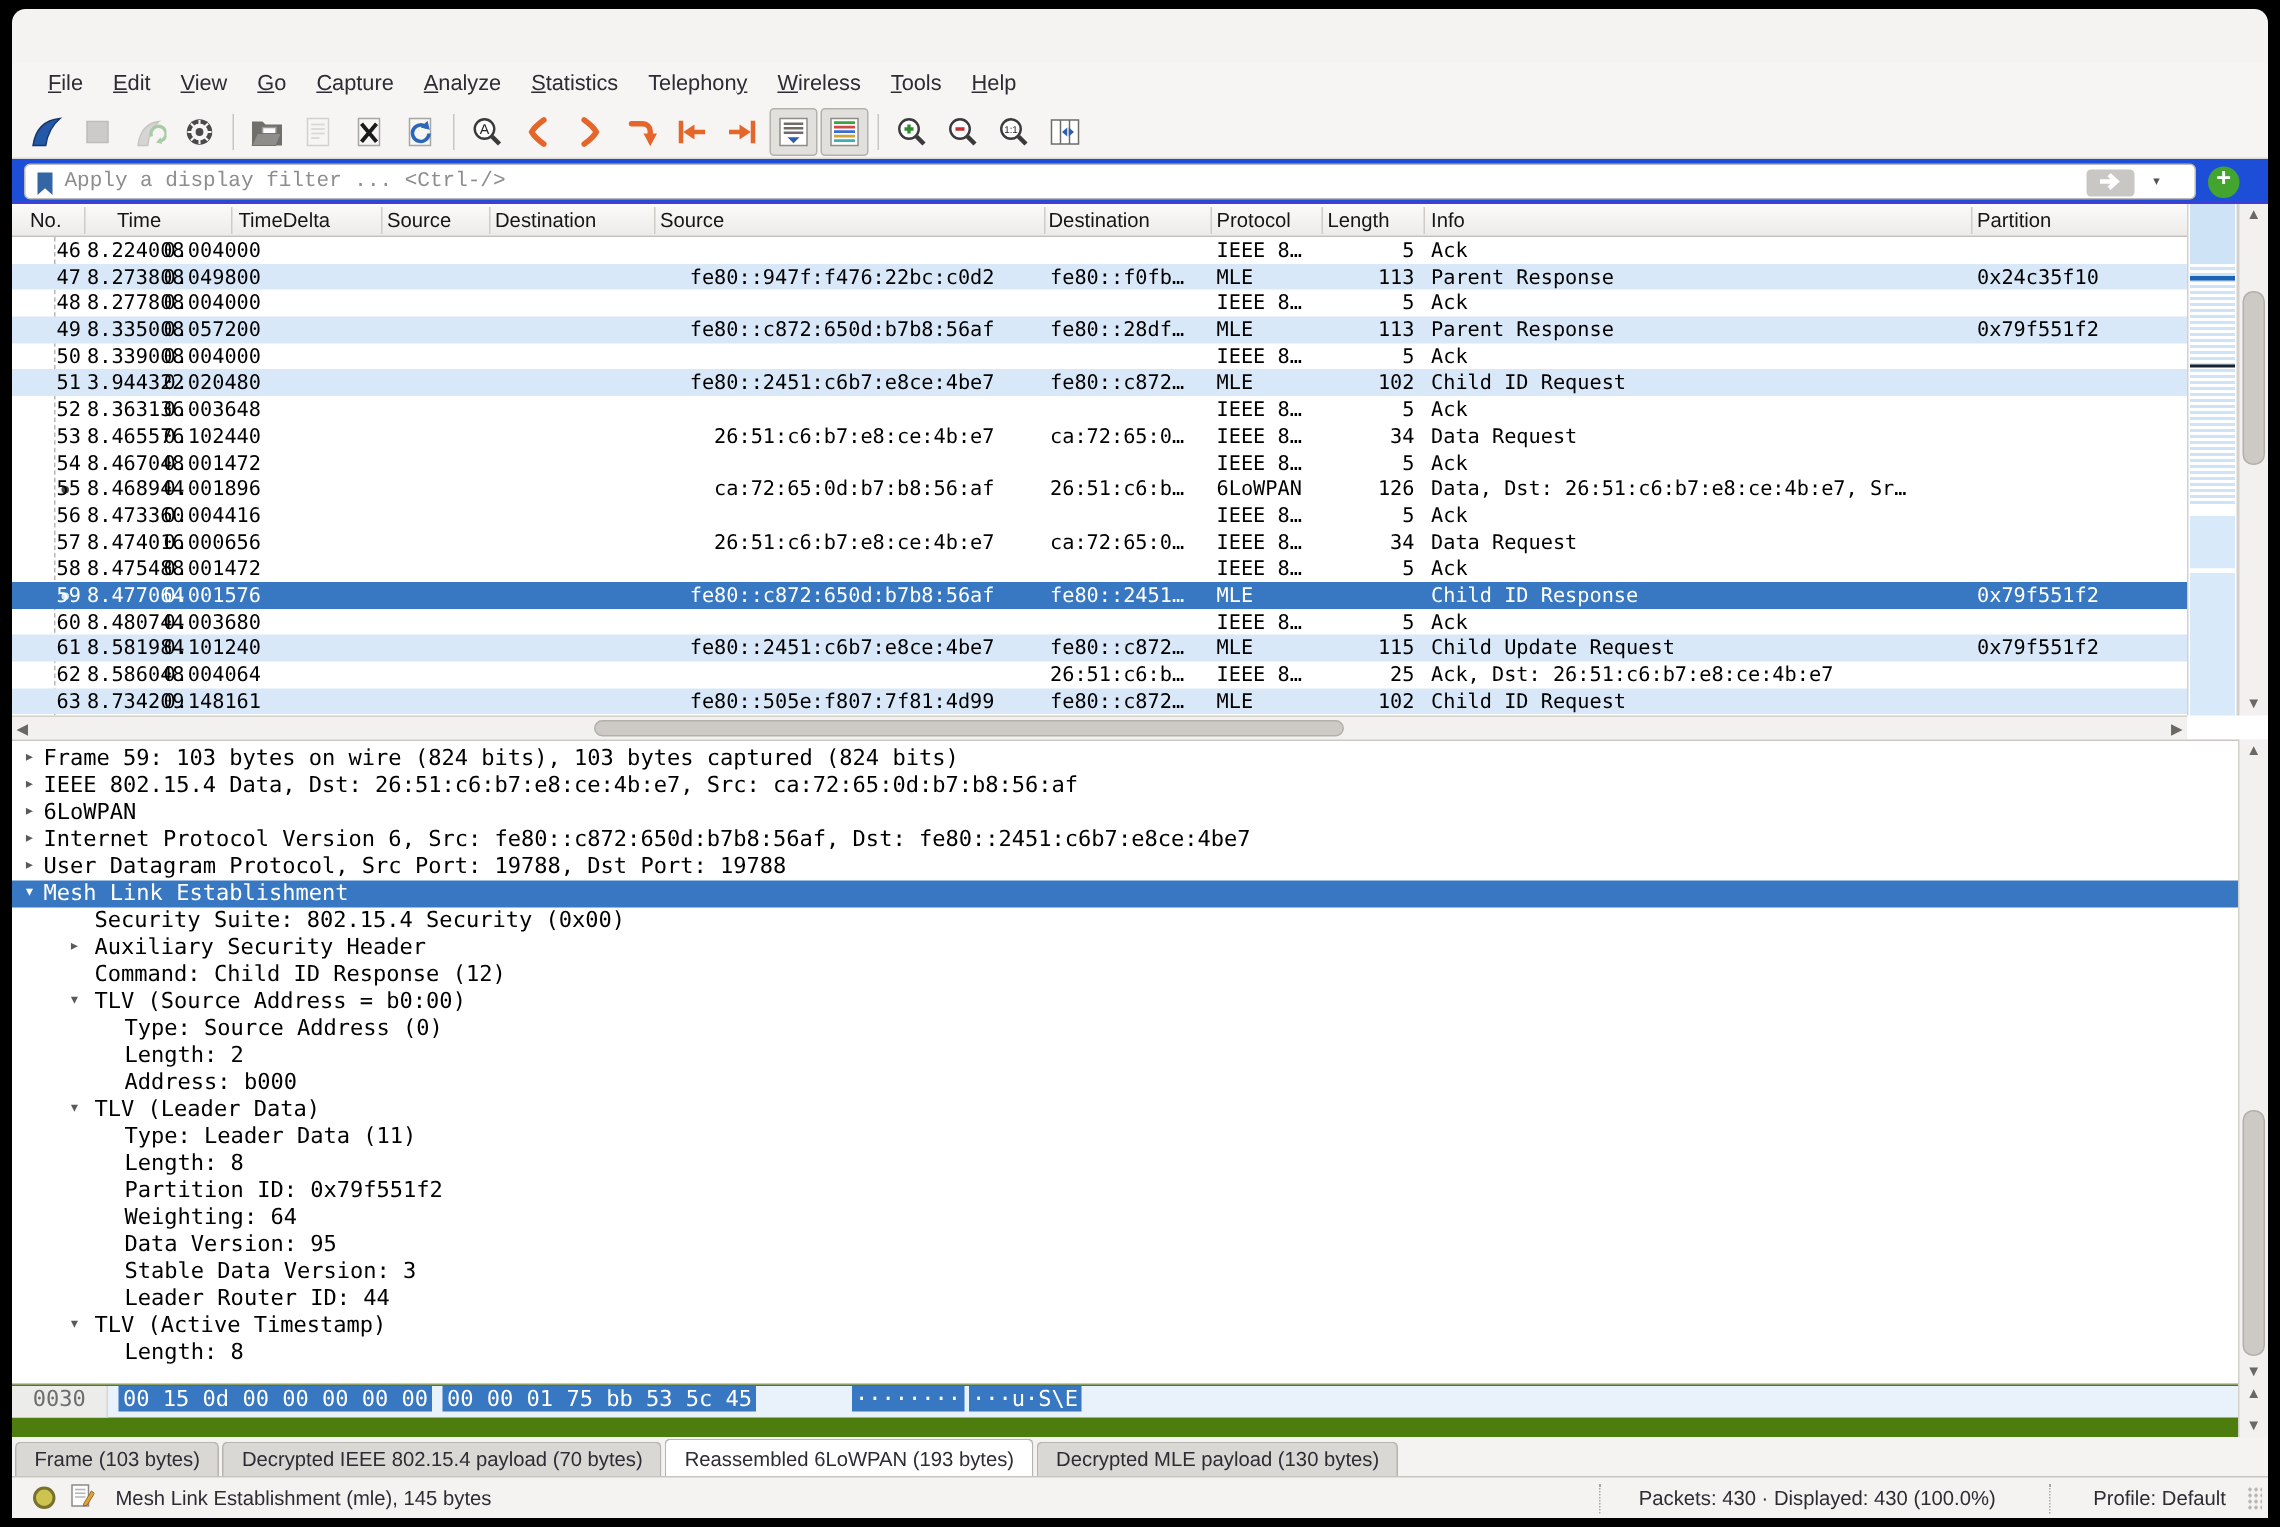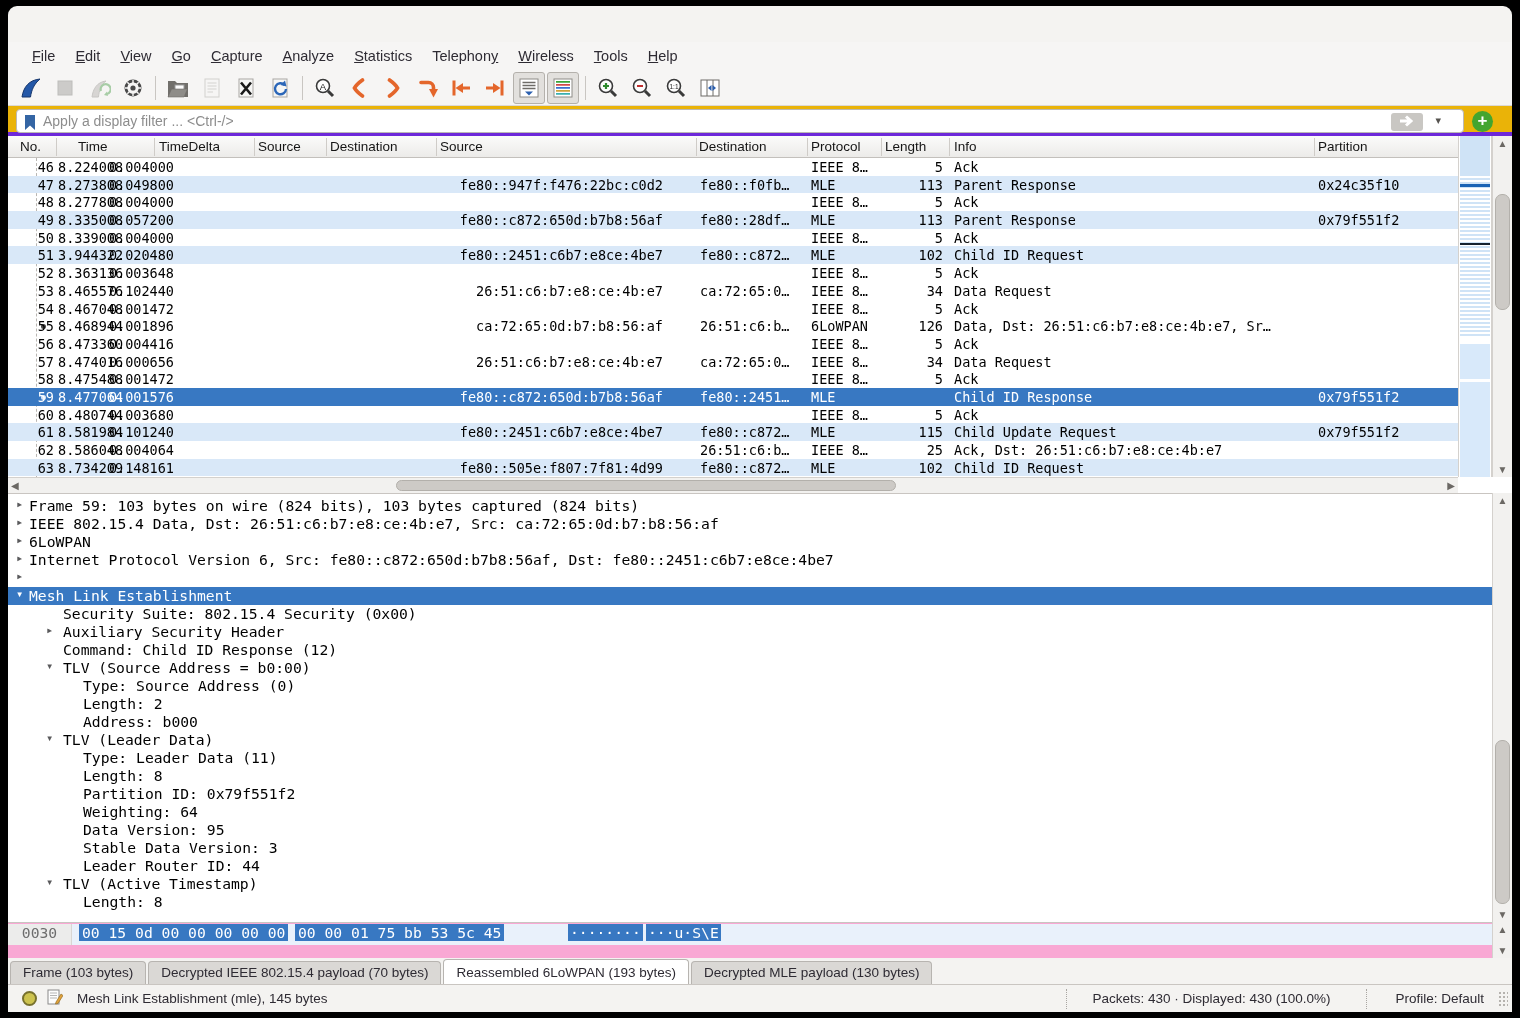--- a/index.html
+++ b/index.html
@@ -20,21 +20,21 @@
 
   
   #toolbar { position:absolute; left:0; top:64px; width:100%; height:36px; background:#f6f5f4; border-bottom:1px solid #dcd9d5; display:flex; align-items:center; padding-left:6px; }
   .tbtn { width:32px; height:32px; display:flex; align-items:center; justify-content:center; margin:0 1px; border:1px solid transparent; border-radius:3px; }
   .tbtn.disabled { opacity:.45; }
   .tbtn.toggled { background:#e2e0dd; border-color:#b4b1ac; }
   .tsep { width:1px; height:24px; background:#c9c6c2; margin:0 5px; }
   .tbtn svg { display:block; }
 
   
-  #filterbar { position:absolute; left:0; top:100px; width:100%; height:30px; background:#eab308; border-bottom:4px solid #6d28d9; }
+  #filterbar { position:absolute; left:0; top:100px; width:100%; height:30px; background:#1d4ed8; border-bottom:1px solid #6d28d9;font-family:Liberation Mono, monospace; }
   #filter-input { position:absolute; left:8px; top:3px; width:1448px; height:24px; background:#fff; border:1px solid #bcb9b4; border-radius:4px; }
   #filter-bookmark { position:absolute; left:6px; top:4px; }
   #filter-placeholder { position:absolute; left:26px; top:3px; font-size:14px; color:#8d8d8d; }
   #filter-apply { position:absolute; right:40px; top:3px; width:32px; height:18px; background:#c9c7c3; border-radius:3px; text-align:center; }
   #filter-apply svg { margin-top:2px; }
   #filter-caret { position:absolute; right:22px; top:4px; font-size:11px; color:#55524e; }
   #filter-add { position:absolute; right:-30px; top:1px; width:21px; height:21px; border-radius:50%; background:#43a52f; color:#fff; font-size:17px; font-weight:bold; text-align:center; line-height:20px; }
 
   
   #list-section { position:absolute; left:0; top:130px; width:100%; height:357px; background:#fff; }
@@ -65,21 +65,21 @@
   
   #detail { position:absolute; left:0; top:487px; width:1484px; height:429px; background:#fff; border-top:1px solid #c9c5c1; overflow:hidden; padding-top:3px; }
   .dline { position:relative; height:18px; font-family:"DejaVu Sans Mono", monospace; font-size:14.7px; color:#000; white-space:nowrap; }
   .dline.selected { background:#3878c2; color:#fff; }
   .darrow { position:absolute; top:0; font-size:12px; color:#5a5a5c; }
   .dline.selected .darrow { color:#fff; }
   .dtext { position:absolute; top:0; }
   #detail-vscroll { top:487px; height:429px; }
 
   
-  #hexpane { position:absolute; left:0; top:916px; width:1484px; height:36px; background:#f9a8d4; border-top:1px solid #c9c5c1; }
+  #hexpane { position:absolute; left:0; top:916px; width:1484px; height:36px; background:#4d7c0f; border-top:1px solid #c9c5c1; }
   #hexline { position:absolute; left:0; top:1px; width:100%; height:21px; background:#e9f1fb; font-family:"DejaVu Sans Mono", monospace; font-size:14.7px; }
   #hex-offset { position:absolute; left:0; top:0; width:64px; height:21px; background:#ececeb; color:#6d6d6d; text-align:center; border-right:1px solid #d8d6d3; }
   .hexsel { background:#3878c2; color:#fff; }
   #hex-left  { position:absolute; left:71px; top:0; padding:0 3px; }
   #hex-right { position:absolute; left:287px; top:0; padding:0 3px; }
   #ascii-left  { position:absolute; left:560px; top:0; padding:0 2px; }
   #ascii-right { position:absolute; left:638px; top:0; padding:0 2px; }
   #hex-vscroll { top:916px; height:36px; }
 
   
@@ -555,20 +555,21 @@
       <div class="dline">
         <span class="darrow" style="left: 8px;">▸</span>
         <span class="dtext" style="left: 21px;">6LoWPAN</span>
       </div>
       <div class="dline">
         <span class="darrow" style="left: 8px;">▸</span>
         <span class="dtext" style="left: 21px;">Internet Protocol Version 6, Src: fe80::c872:650d:b7b8:56af, Dst: fe80::2451:c6b7:e8ce:4be7</span>
       </div>
       <div class="dline">
         <span class="darrow" style="left: 8px;">▸</span>
+        <span class="dtext" style="left: 21px;">User Datagram Protocol, Src Port: 19788, Dst Port: 19788</span>
       </div>
       <div class="dline selected">
         <span class="darrow" style="left: 8px;">▾</span>
         <span class="dtext" style="left: 21px;">Mesh Link Establishment</span>
       </div>
       <div class="dline">
         <span class="dtext" style="left: 55px;">Security Suite: 802.15.4 Security (0x00)</span>
       </div>
       <div class="dline">
         <span class="darrow" style="left: 38px;">▸</span>

